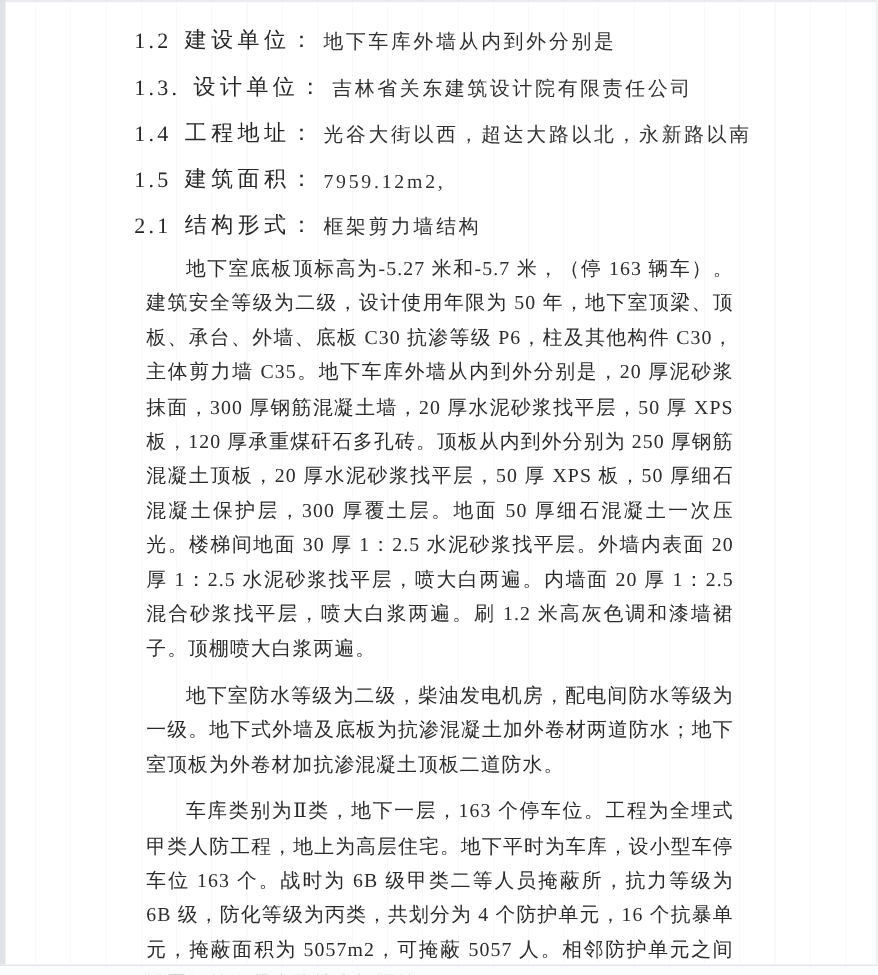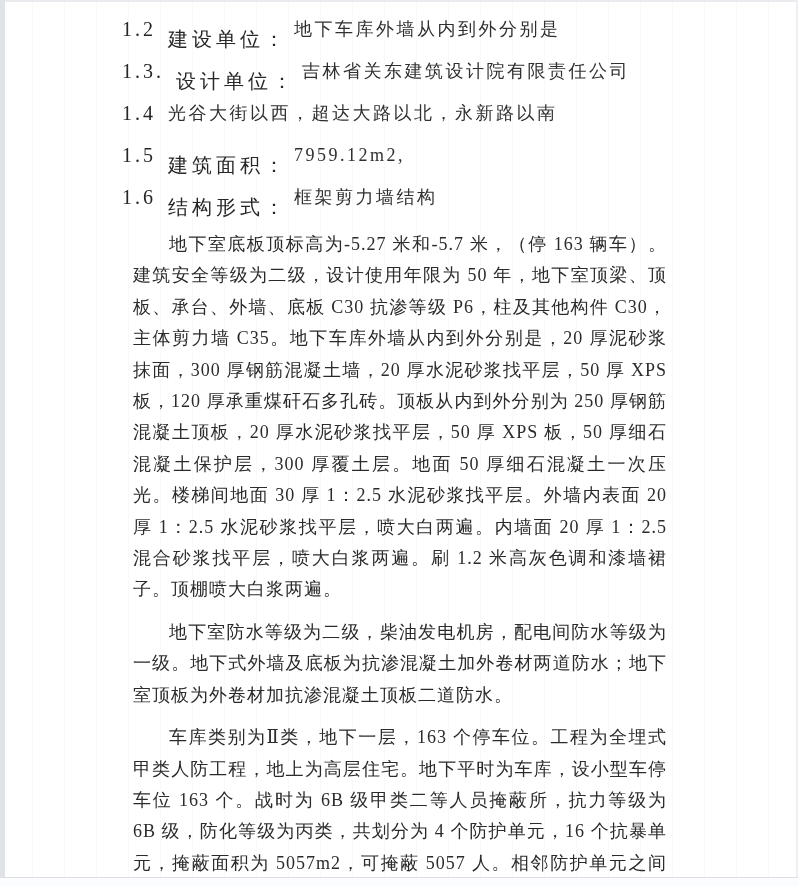--- a/index.html
+++ b/index.html
@@ -55,21 +55,21 @@
     position: absolute;
     left: 122px;
     top: 8px;
     width: 556px;
   }
 
   
   .heading-row {
     height: 42px;
     display: flex;
-    align-items: center;
+    align-items: flex-end;
     white-space: nowrap;
   }
   .heading-num {
     font-size: 20px;
     letter-spacing: 3px;
     margin-right: 12px;
     color: #262626;
   }
   .heading-title {
     font-size: 20px;
@@ -113,31 +113,32 @@
     </div>
 
     <div class="heading-row">
       <span class="heading-num">1.3.</span>
       <span class="heading-title">设计单位：</span>
       <span class="heading-value">吉林省关东建筑设计院有限责任公司</span>
     </div>
 
     <div class="heading-row">
       <span class="heading-num">1.4</span>
+      <span class="heading-title">工程地址：</span>
       <span class="heading-value">光谷大街以西，超达大路以北，永新路以南</span>
     </div>
 
     <div class="heading-row">
       <span class="heading-num">1.5</span>
       <span class="heading-title">建筑面积：</span>
       <span class="heading-value">7959.12m2,</span>
     </div>
 
     <div class="heading-row">
-      <span class="heading-num">1.6</span>
+      <span class="heading-num">2.1</span>
       <span class="heading-title">结构形式：</span>
       <span class="heading-value">框架剪力墙结构</span>
     </div>
 
 
     <div class="body-text">
       <p>地下室底板顶标高为-5.27 米和-5.7 米，（停 163 辆车）。建筑安全等级为二级，设计使用年限为 50 年，地下室顶梁、顶板、承台、外墙、底板 C30 抗渗等级 P6，柱及其他构件 C30，主体剪力墙 C35。地下车库外墙从内到外分别是，20 厚泥砂浆抹面，300 厚钢筋混凝土墙，20 厚水泥砂浆找平层，50 厚 XPS 板，120 厚承重煤矸石多孔砖。顶板从内到外分别为 250 厚钢筋混凝土顶板，20 厚水泥砂浆找平层，50 厚 XPS 板，50 厚细石混凝土保护层，300 厚覆土层。地面 50 厚细石混凝土一次压光。楼梯间地面 30 厚 1：2.5 水泥砂浆找平层。外墙内表面 20 厚 1：2.5 水泥砂浆找平层，喷大白两遍。内墙面 20 厚 1：2.5 混合砂浆找平层，喷大白浆两遍。刷 1.2 米高灰色调和漆墙裙子。顶棚喷大白浆两遍。</p>
       <p>地下室防水等级为二级，柴油发电机房，配电间防水等级为一级。地下式外墙及底板为抗渗混凝土加外卷材两道防水；地下室顶板为外卷材加抗渗混凝土顶板二道防水。</p>
       <p>车库类别为Ⅱ类，地下一层，163 个停车位。工程为全埋式甲类人防工程，地上为高层住宅。地下平时为车库，设小型车停车位 163 个。战时为 6B 级甲类二等人员掩蔽所，抗力等级为 6B 级，防化等级为丙类，共划分为 4 个防护单元，16 个抗暴单元，掩蔽面积为 5057m2，可掩蔽 5057 人。相邻防护单元之间设置钢筋混凝土防护密闭隔墙，</p>
     </div>

